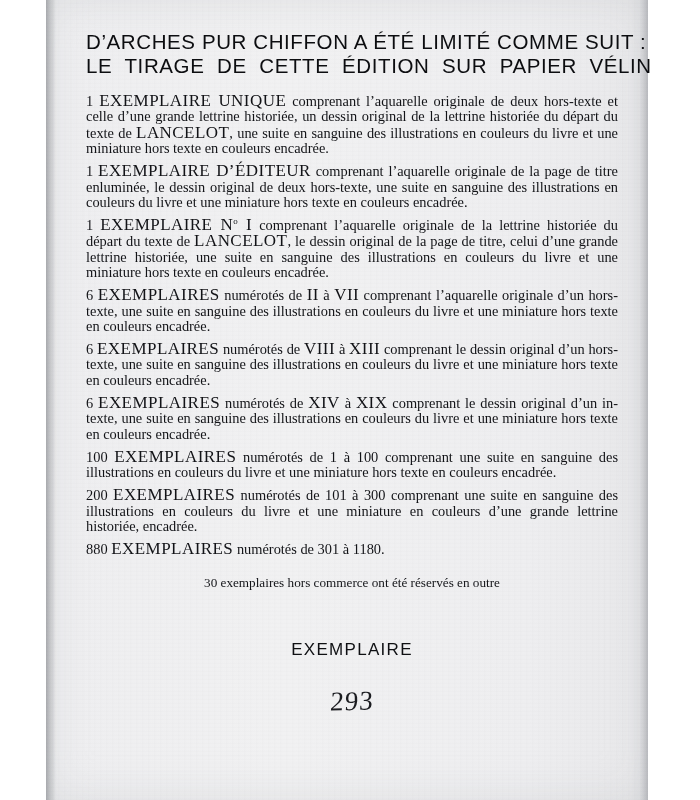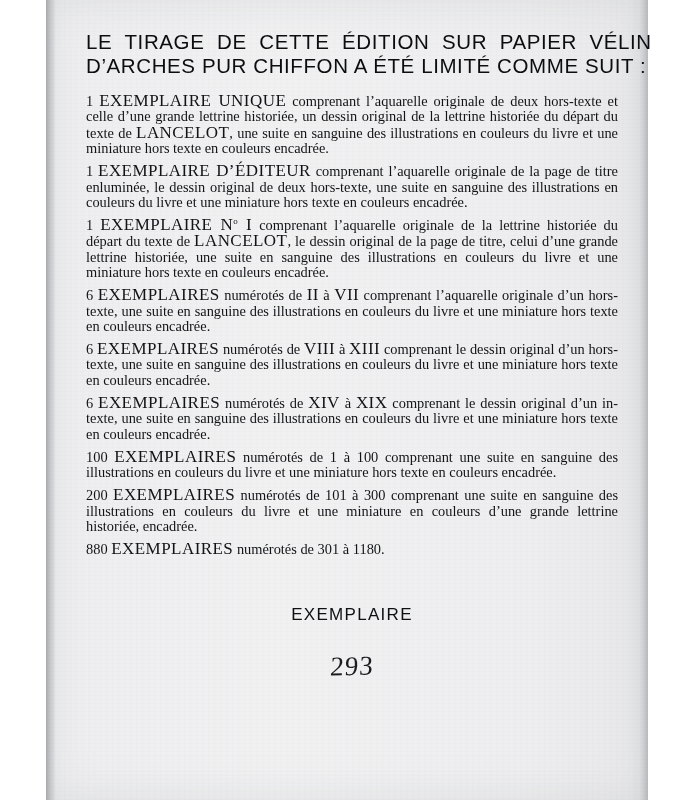--- a/index.html
+++ b/index.html
@@ -149,22 +149,22 @@
 <div id="colophon-page">
 
   <div id="page-sheet">
     <div id="page-grain"></div>
     <div id="page-left-edge"></div>
     <div id="page-right-edge"></div>
 
     <div id="content">
 
       <h1 id="colophon-title">
+        <span class="tline last">D’ARCHES PUR CHIFFON A ÉTÉ LIMITÉ COMME SUIT :</span>
         <span class="tline">LE  TIRAGE  DE  CETTE  ÉDITION  SUR  PAPIER  VÉLIN</span>
-        <span class="tline last">D’ARCHES PUR CHIFFON A ÉTÉ LIMITÉ COMME SUIT :</span>
       </h1>
 
       <p class="entry">
         <span>1</span><span> </span><span class="sc">EXEMPLAIRE UNIQUE</span><span> comprenant l’aquarelle originale de deux hors-texte et celle d’une grande lettrine historiée, un dessin original de la lettrine historiée du départ du texte de </span><span class="sc">LANCELOT</span><span>, une suite en sanguine des illustrations en couleurs du livre et une miniature hors texte en couleurs encadrée.</span>
       </p>
 
       <p class="entry">
         <span>1</span><span> </span><span class="sc">EXEMPLAIRE D’ÉDITEUR</span><span> comprenant l’aquarelle originale de la page de titre enluminée, le dessin original de deux hors-texte, une suite en sanguine des illustrations en couleurs du livre et une miniature hors texte en couleurs encadrée.</span>
       </p>
 
@@ -190,20 +190,21 @@
 
       <p class="entry">
         <span>200</span><span> </span><span class="sc">EXEMPLAIRES</span><span> numérotés de 101 à 300 comprenant une suite en sanguine des illustrations en couleurs du livre et une miniature en couleurs d’une grande lettrine historiée, encadrée.</span>
       </p>
 
       <p class="entry">
         <span>880</span><span> </span><span class="sc">EXEMPLAIRES</span><span> numérotés de 301 à 1180.</span>
       </p>
 
       <div id="hors-commerce-note">
+        <span>30 exemplaires hors commerce ont été réservés en outre</span>
       </div>
 
       <div id="exemplaire-label">EXEMPLAIRE</div>
 
       <div id="copy-number">293</div>
 
     </div>
   </div>
 </div>
 

